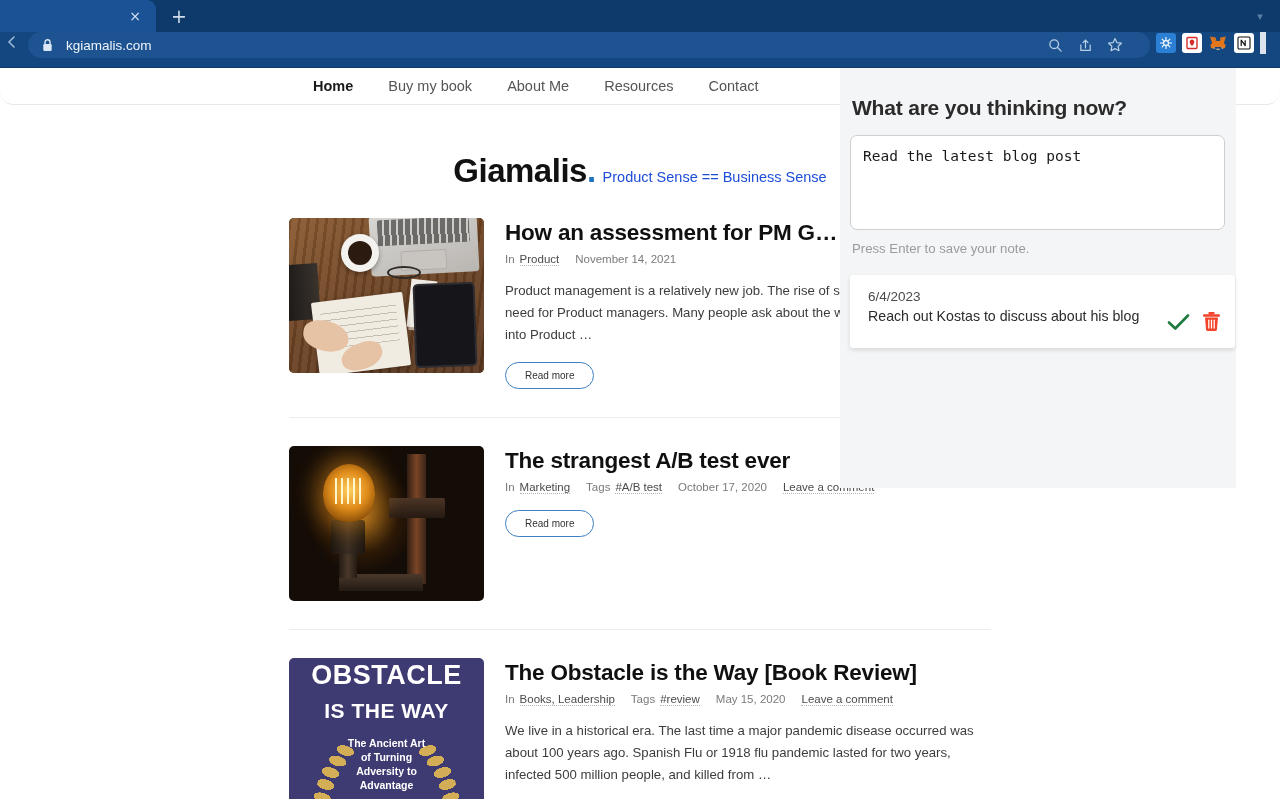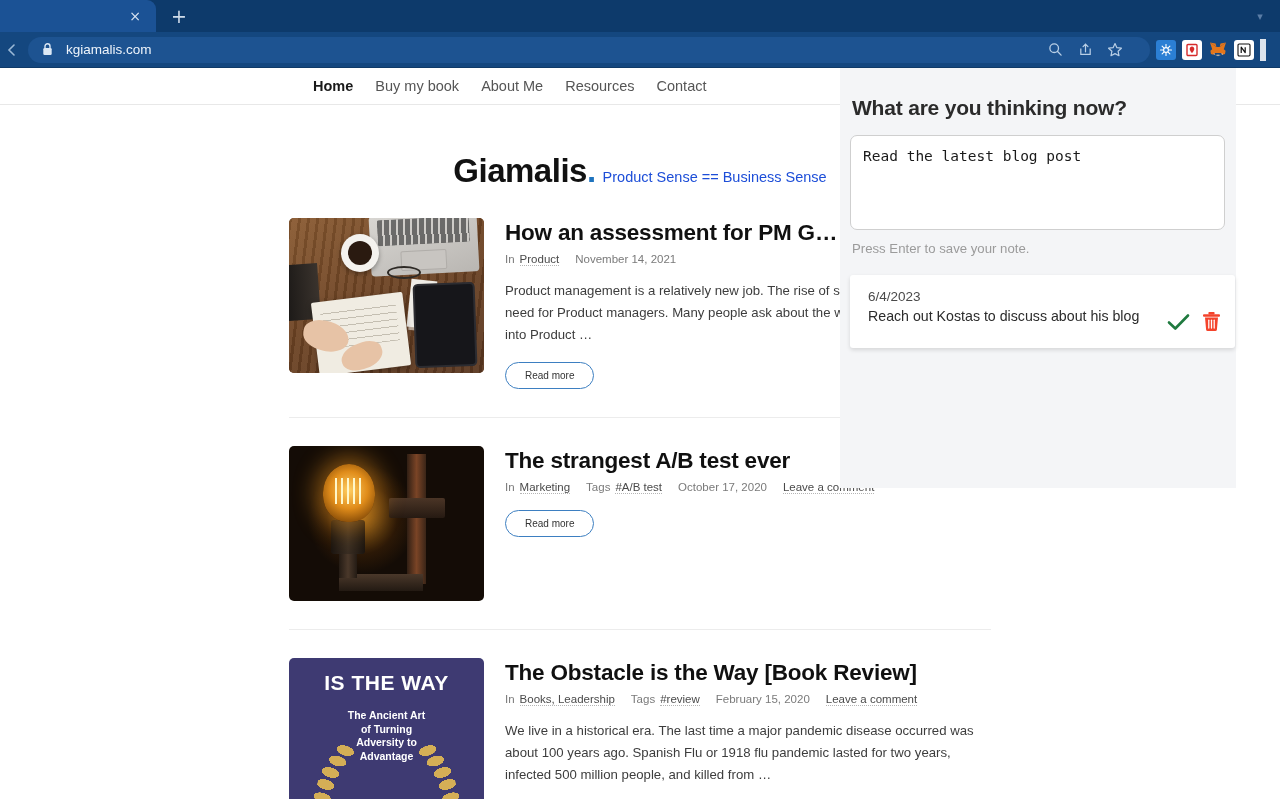--- a/index.html
+++ b/index.html
@@ -53,21 +53,21 @@
     display: flex; align-items: center; justify-content: center;
     color: #5a7da6;
     font-size: 11px;
     cursor: pointer;
   }
 
   #toolbar {
     height: 36px;
     background: #14477f;
     display: flex;
-    align-items: center;
+    align-items: flex-start;
     padding: 0 6px;
     gap: 0px;
     border-bottom: 1px solid #0f3a68;
   }
   .nav-stub {
     width: 12px; height: 20px;
     display: flex; align-items: center; justify-content: center;
     color: #9ab8d6;
     font-size: 12px;
     overflow: hidden;
@@ -125,22 +125,23 @@
     background: #ffffff;
     overflow: hidden;
   }
 
   #site-nav {
     height: 37px;
     border-bottom: 1px solid #e8e8e8;
     display: flex;
     align-items: center;
     padding-left: 313px;
-    gap: 22px;
+    gap: 35px;
     background: #fff;
+    border-radius: 14px;
   }
   #site-nav a {
     font-size: 14.5px;
     color: #555;
     text-decoration: none;
     cursor: pointer;
     white-space: nowrap;
   }
   #site-nav a.current { color: #1a1a1a; font-weight: 700; }
 
@@ -575,35 +576,36 @@
           <span class="plain">October 17, 2020</span>
           <span class="sp"></span>
           <span class="ml">Leave a comment</span>
         </div>
         <a class="read-more">Read more</a>
       </div>
     </article>
 
     <article class="post">
       <div class="thumb thumb-book">
+        <div class="bk-l1">OBSTACLE</div>
         <div class="bk-l2">IS THE WAY</div>
         <div class="bk-sub">The Ancient Art of Turning Adversity to Advantage</div>
         <div class="laurel laurel-l"></div>
         <div class="laurel laurel-r"></div>
       </div>
       <div class="post-body">
         <h2 class="post-title">The Obstacle is the Way [Book Review]</h2>
         <div class="post-meta">
           <span class="plain">In</span>
           <span class="ml">Books, Leadership</span>
           <span class="sp"></span>
           <span class="plain">Tags</span>
           <span class="ml">#review</span>
           <span class="sp"></span>
-          <span class="plain">February 15, 2020</span>
+          <span class="plain">May 15, 2020</span>
           <span class="sp"></span>
           <span class="ml">Leave a comment</span>
         </div>
         <p class="post-excerpt">We live in a historical era. The last time a major pandemic disease occurred was about 100 years ago. Spanish Flu or 1918 flu pandemic lasted for two years, infected 500 million people, and killed from …</p>
 
       </div>
     </article>
 
   </div>
 

